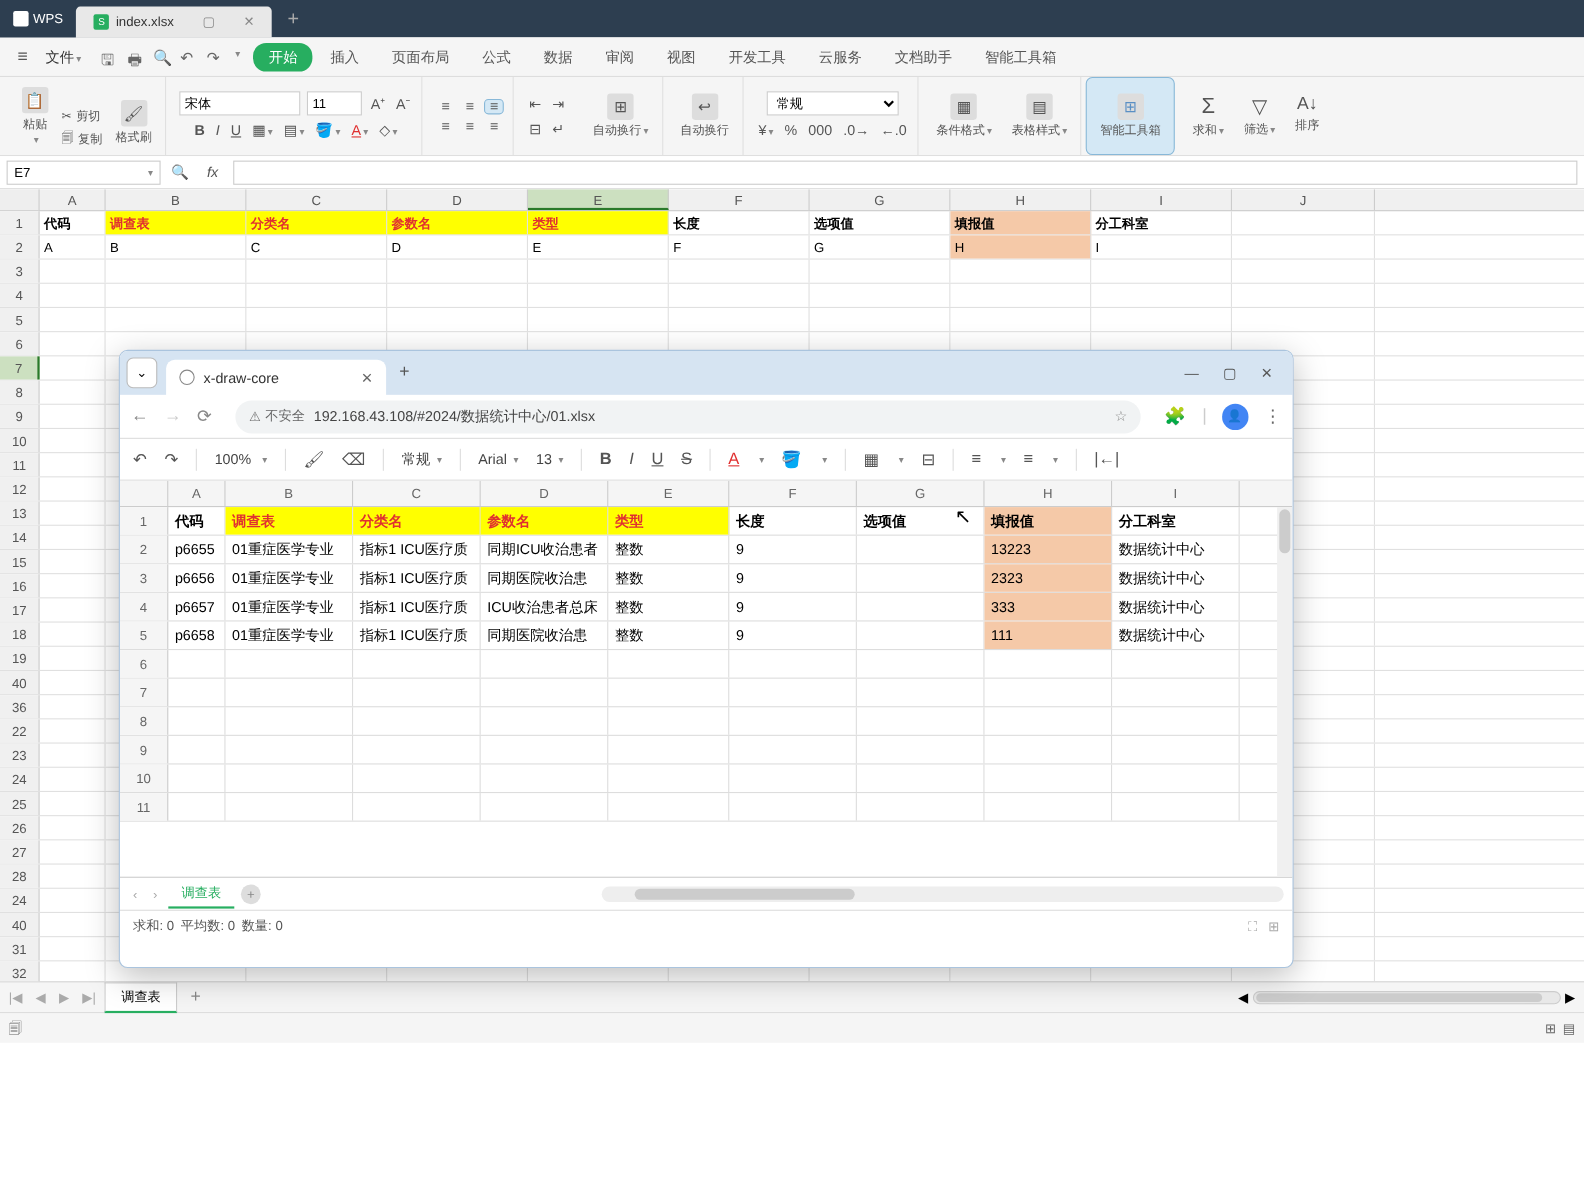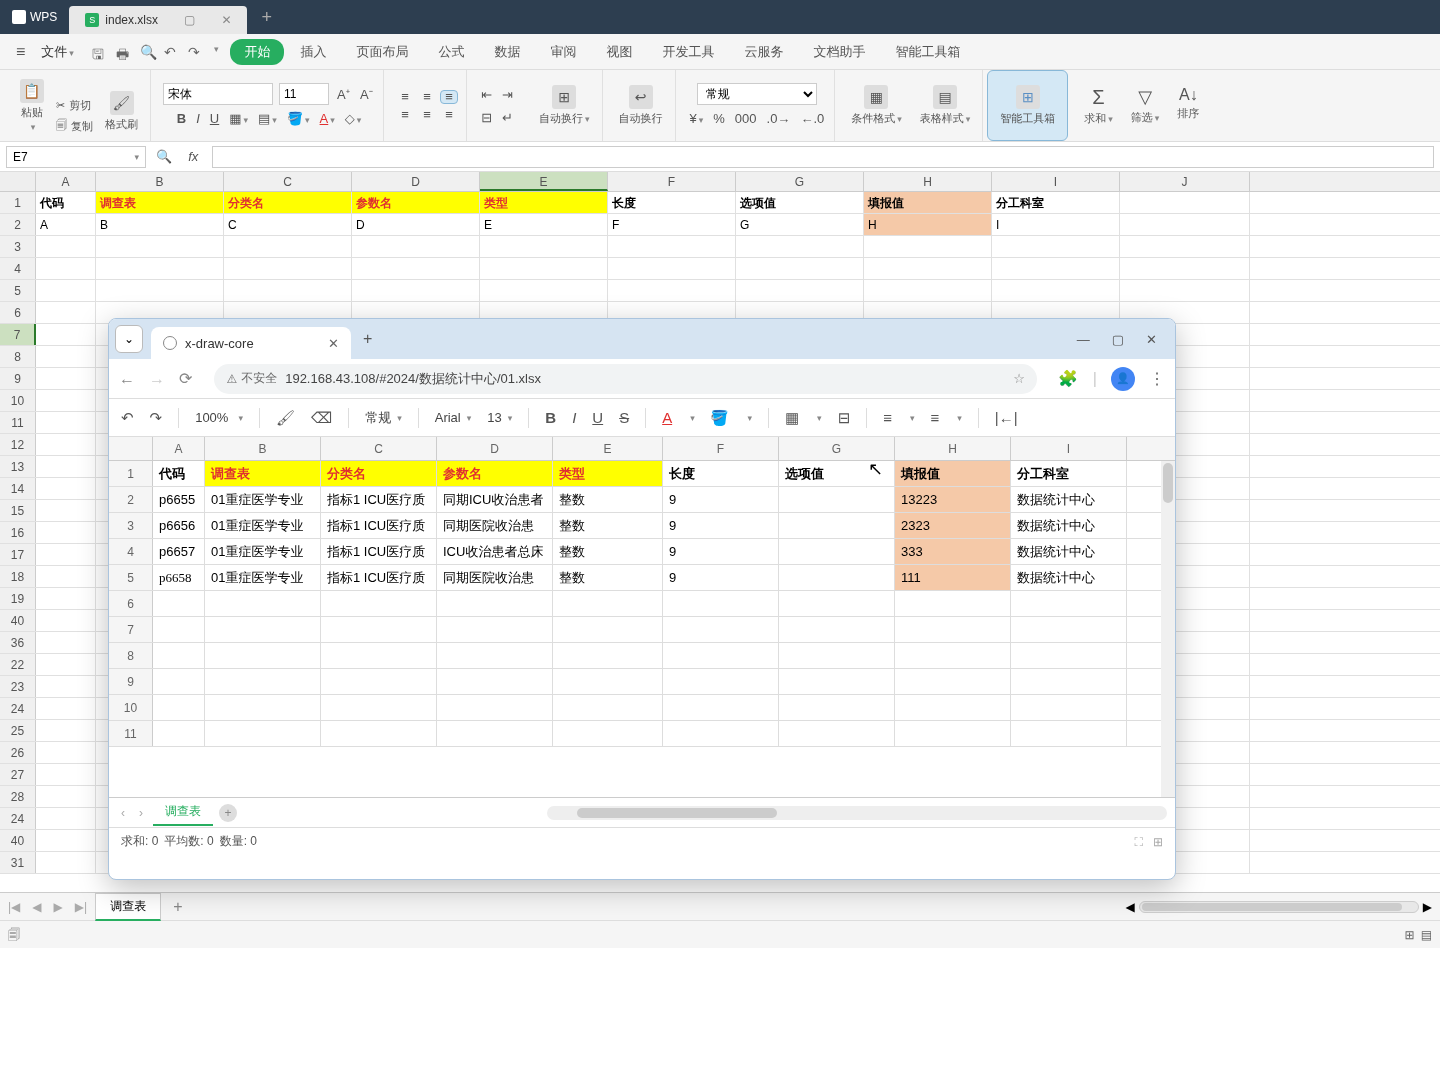--- a/index.html
+++ b/index.html
@@ -692,20 +692,33 @@
           <div class="wps-cell" style="width: 128px;"></div>
           <div class="wps-cell" style="width: 128px;"></div>
           <div class="wps-cell" style="width: 128px;"></div>
           <div class="wps-cell" style="width: 128px;"></div>
           <div class="wps-cell" style="width: 128px;"></div>
           <div class="wps-cell" style="width: 128px;"></div>
           <div class="wps-cell" style="width: 130px;"></div>
         </div>
         <div class="wps-row">
           <div class="wps-row-h">31</div>
+          <div class="wps-cell" style="width: 60px;"></div>
+          <div class="wps-cell" style="width: 128px;"></div>
+          <div class="wps-cell" style="width: 128px;"></div>
+          <div class="wps-cell" style="width: 128px;"></div>
+          <div class="wps-cell" style="width: 128px;"></div>
+          <div class="wps-cell" style="width: 128px;"></div>
+          <div class="wps-cell" style="width: 128px;"></div>
+          <div class="wps-cell" style="width: 128px;"></div>
+          <div class="wps-cell" style="width: 128px;"></div>
+          <div class="wps-cell" style="width: 130px;"></div>
+        </div>
+        <div class="wps-row">
+          <div class="wps-row-h">32</div>
           <div class="wps-cell" style="width: 60px;"></div>
           <div class="wps-cell" style="width: 128px;"></div>
           <div class="wps-cell" style="width: 128px;"></div>
           <div class="wps-cell" style="width: 128px;"></div>
           <div class="wps-cell" style="width: 128px;"></div>
           <div class="wps-cell" style="width: 128px;"></div>
           <div class="wps-cell" style="width: 128px;"></div>
           <div class="wps-cell" style="width: 128px;"></div>
           <div class="wps-cell" style="width: 128px;"></div>
           <div class="wps-cell" style="width: 130px;"></div>
@@ -877,21 +890,21 @@
           <div class="bsheet-cell" style="width: 116px;">指标1 ICU医疗质</div>
           <div class="bsheet-cell" style="width: 116px;">ICU收治患者总床</div>
           <div class="bsheet-cell" style="width: 110px;">整数</div>
           <div class="bsheet-cell" style="width: 116px;">9</div>
           <div class="bsheet-cell" style="width: 116px;"></div>
           <div class="bsheet-cell peach" style="width: 116px;">333</div>
           <div class="bsheet-cell" style="width: 116px;">数据统计中心</div>
         </div>
         <div class="bsheet-row">
           <div class="bsheet-rowh">5</div>
-          <div class="bsheet-cell" style="width: 52px; font-family: Liberation Serif, serif;">p6658</div>
+          <div class="bsheet-cell" style="width: 52px;">p6658</div>
           <div class="bsheet-cell" style="width: 116px;">01重症医学专业</div>
           <div class="bsheet-cell" style="width: 116px;">指标1 ICU医疗质</div>
           <div class="bsheet-cell" style="width: 116px;">同期医院收治患</div>
           <div class="bsheet-cell" style="width: 110px;">整数</div>
           <div class="bsheet-cell" style="width: 116px;">9</div>
           <div class="bsheet-cell" style="width: 116px;"></div>
           <div class="bsheet-cell peach" style="width: 116px;">111</div>
           <div class="bsheet-cell" style="width: 116px;">数据统计中心</div>
         </div>
         <div class="bsheet-row">

